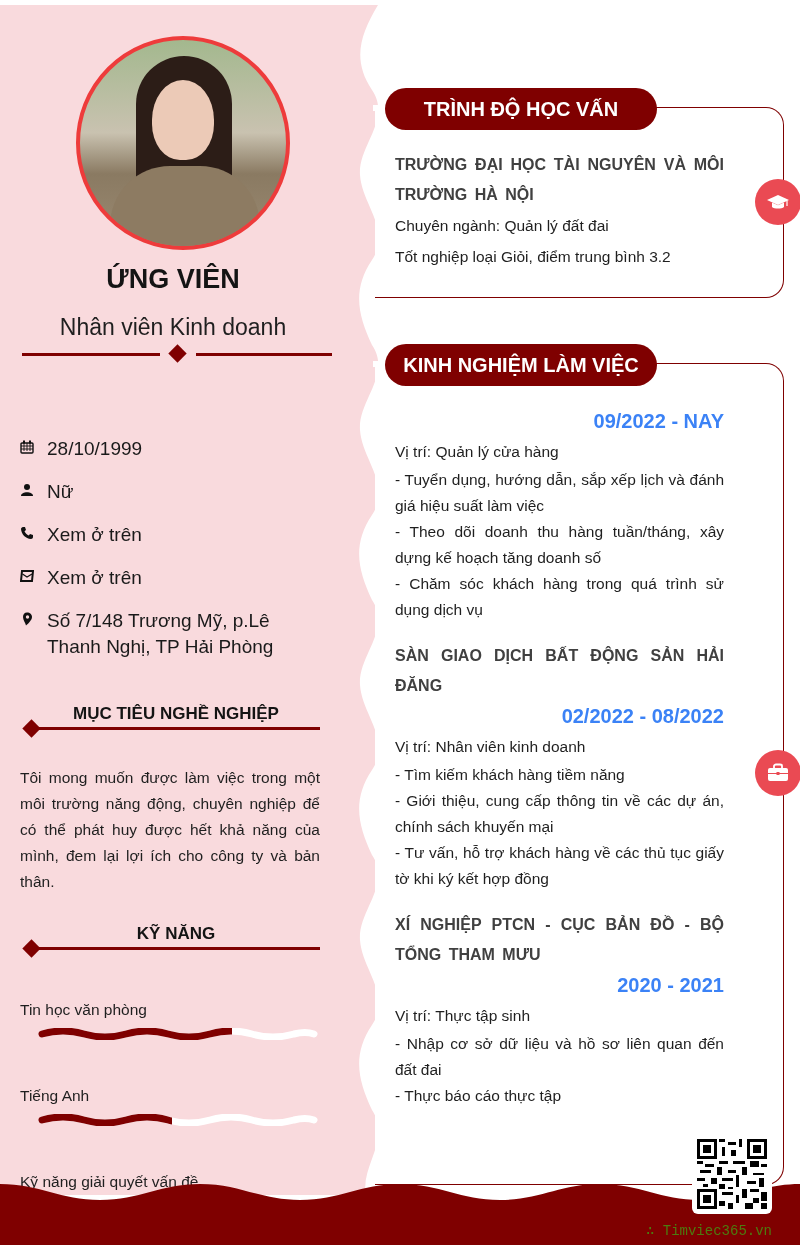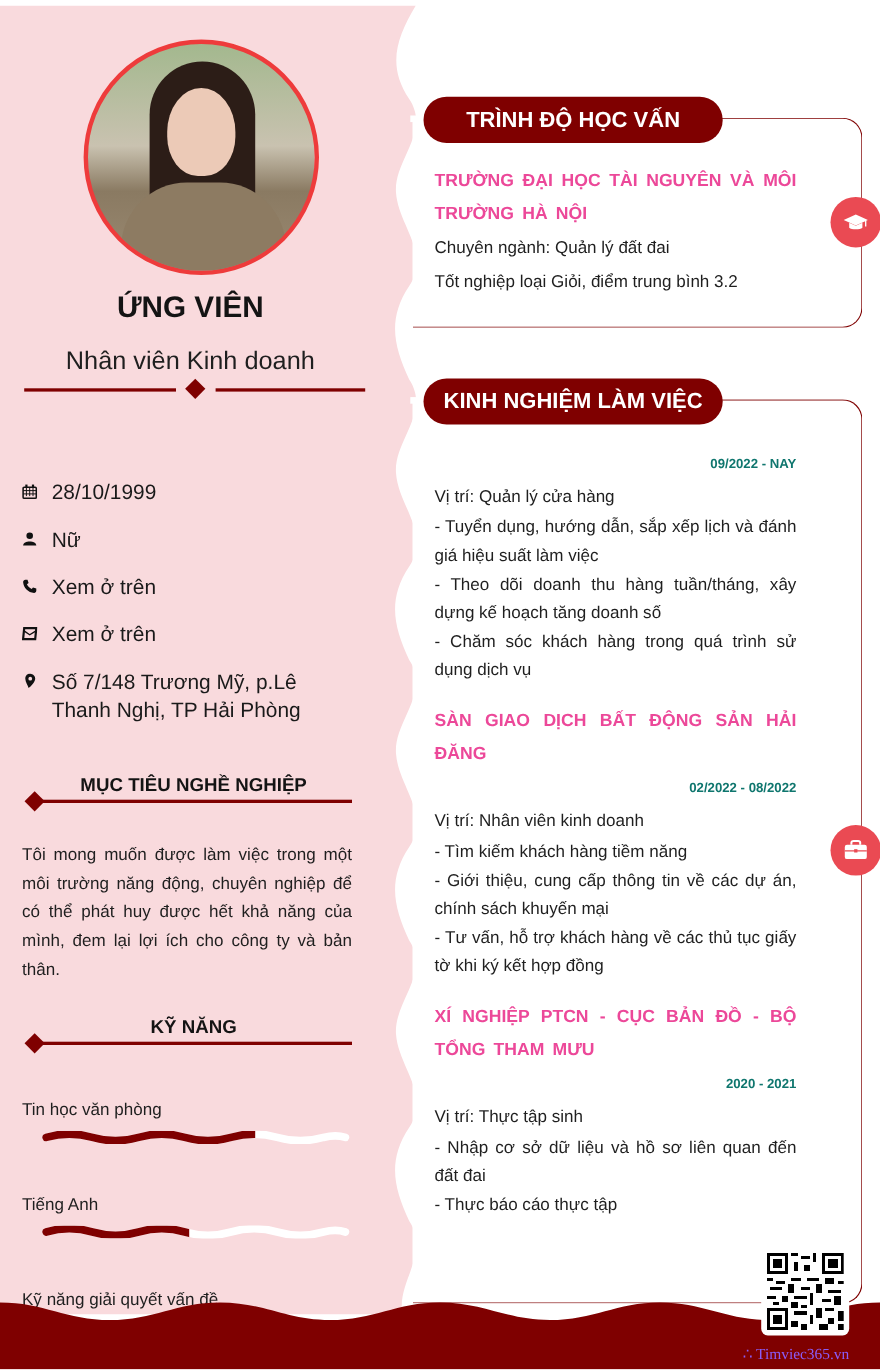--- a/index.html
+++ b/index.html
@@ -38,33 +38,33 @@
   .objective { position: absolute; left: 20px; top: 765px; width: 300px; font-size: 15.5px; line-height: 26px; text-align: justify; color: #1f1f1f; }
 
   .skills { position: absolute; left: 20px; top: 962px; width: 300px; }
   .skill { height: 50px; position: relative; }
   .skill .lab { font-size: 15.5px; line-height: 24px; color: #1f1f1f; margin-top: 36px; }
   .skill .bar { position: absolute; left: 16px; top: 30px; width: 284px; height: 12px; }
   .skill .bar svg { width: 284px; height: 12px; display: block; }
 
   .footer { position: absolute; left: 0; top: 1178px; width: 800px; height: 67px; }
   .footer svg { display: block; }
-  .brand { position: absolute; right: 28px; top: 1222px; font-family: Liberation Serif, serif; font-size: 14px; color: #8b5cf6; }
+  .brand { position: absolute; right: 28px; top: 1222px; font-family: Liberation Mono, monospace; font-size: 14px; color: #4d7c0f; }
   .qr { position: absolute; left: 692px; top: 1134px; width: 80px; height: 80px; background: #fff; border-radius: 6px; padding: 5px; }
   .qr svg { width: 70px; height: 70px; display: block; }
 
   .panel { position: absolute; left: 375px; width: 409px; border: 1.5px solid #7f0000; border-left: none; border-radius: 0 18px 18px 0; background: #fff; }
   .panel .mask { position: absolute; left: -2px; top: -3px; width: 280px; height: 6px; background: #fff; }
   .pill { position: absolute; left: 10px; height: 42px; border-radius: 21px; background: #7f0000; color: #fff; font-size: 20px; font-weight: bold; display: flex; align-items: center; justify-content: center; }
   .circle-ico { position: absolute; right: -18px; width: 46px; height: 46px; border-radius: 50%; background: #ea4a53; display: flex; align-items: center; justify-content: center; }
   .circle-ico svg { width: 24px; height: 24px; }
 
   .content { position: absolute; left: 20px; width: 329px; color: #1f1f1f; }
-  .h { font-size: 16px; font-weight: bold; line-height: 30px; text-align: justify; text-align-last: left; color: #ec4899; word-spacing: 3px; }
-  .date { font-size: 12px; font-weight: bold; line-height: 30px; text-align: right; color: #0f766e; }
+  .h { font-size: 16px; font-weight: bold; line-height: 30px; text-align: justify; text-align-last: left; color: #404040; word-spacing: 3px; }
+  .date { font-size: 20px; font-weight: bold; line-height: 30px; text-align: right; color: #3b82f6; }
   .p { font-size: 15.5px; line-height: 31px; }
   .b { font-size: 15.5px; line-height: 26px; text-align: justify; }
   .job { margin-bottom: 18px; }
 </style>
 </head>
 <body>
 
 <div class="left-bg">
   <svg viewBox="0 0 380 1190" preserveAspectRatio="none">
     <path fill="#f9dadd" d="M0 0 H378 C360 30 352 55 372 85 C392 115 358 140 360 170 C362 200 392 225 372 255 C352 285 358 310 372 340 C392 370 358 395 360 425 C362 455 392 480 372 510 C352 540 358 565 372 595 C392 625 358 650 360 680 C362 710 392 735 372 765 C352 795 358 820 372 850 C392 880 358 905 360 935 C362 965 392 990 372 1020 C352 1050 358 1075 372 1105 C392 1135 360 1160 366 1190 H0 Z"></path>

